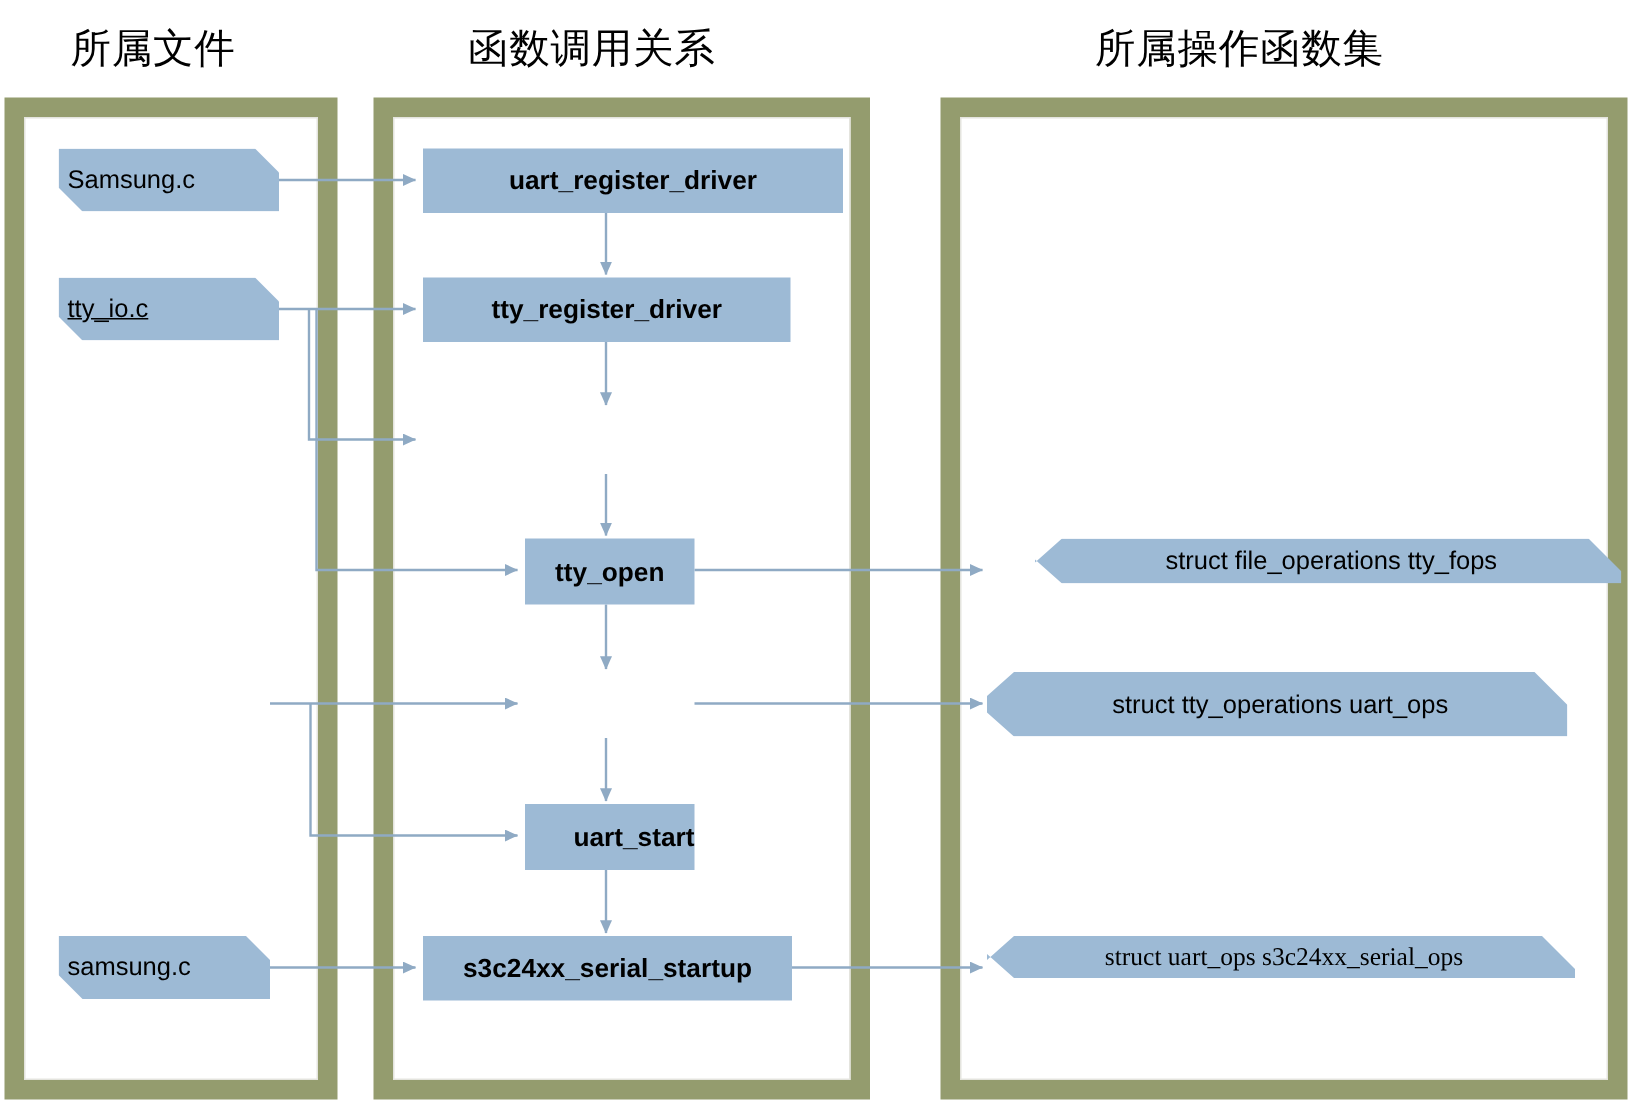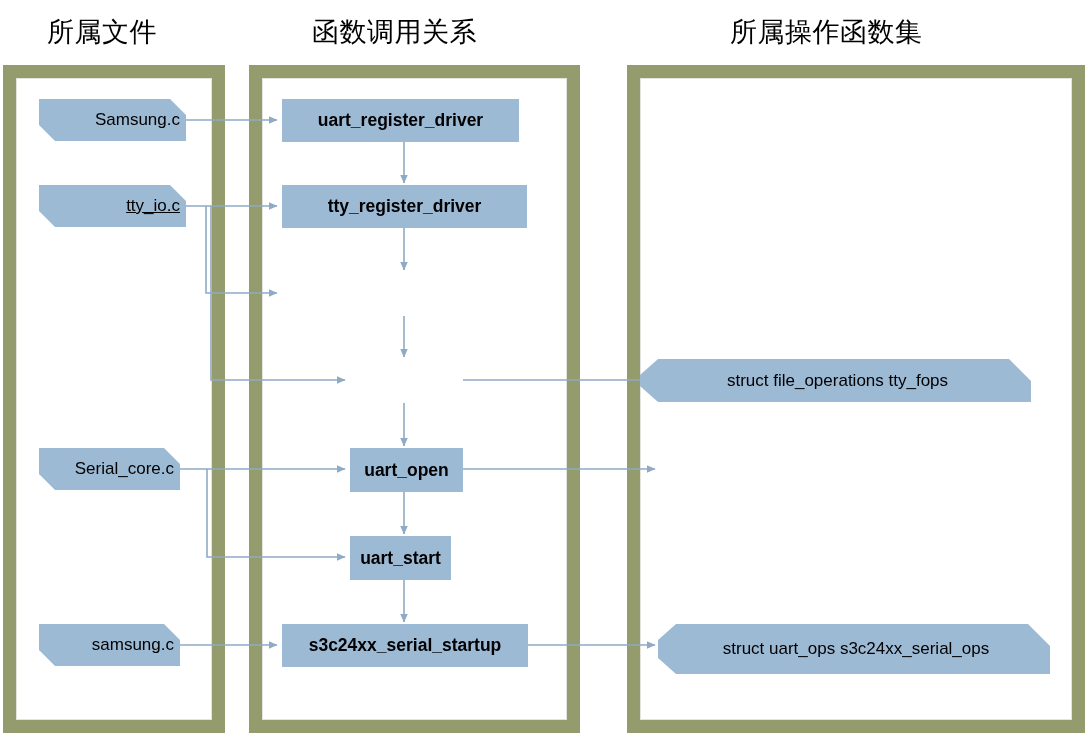--- a/index.html
+++ b/index.html
@@ -62,21 +62,21 @@
     align-items: center;
     background: #9DBAD5;
     color: #000000;
     font-size: 17px;
     box-sizing: border-box;
   }
 
   
   .file-shape {
     clip-path: polygon(0 0, calc(100% - 16px) 0, 100% 16px, 100% 100%, 16px 100%, 0 calc(100% - 16px));
-    justify-content: flex-end;
+    justify-content: flex-start;
     padding-left: 6px;
     padding-right: 6px;
     font-size: 17px;
   }
 
   
   .fn-shape {
     justify-content: center;
     font-weight: bold;
     font-size: 17.5px;
@@ -138,43 +138,43 @@
       <path d="M528,645 L655,645"></path>
     </g>
   </svg>
 
   <div class="node file-shape" style="left:39px;  top:99px;  width:147px; height:42px;">
     <span>Samsung.c</span>
   </div>
   <div class="node file-shape" style="left:39px;  top:185px; width:147px; height:42px;text-decoration:underline;">
     <span>tty_io.c</span>
   </div>
-  <div class="node file-shape" style="left:39px;  top:448px; width:141px; height:42px;">
-    <span>Serial_core.c</span>
-  </div>
   <div class="node file-shape" style="left:39px;  top:624px; width:141px; height:42px;">
     <span>samsung.c</span>
   </div>
 
-  <div class="node fn-shape" style="left:282px; top:99px;  width:237px; height:43px;">
+  <div class="node fn-shape" style="left:282px; top:99px;  width:280px; height:43px;">
     <span>uart_register_driver</span>
   </div>
   <div class="node fn-shape" style="left:282px; top:185px; width:245px; height:43px;">
     <span>tty_register_driver</span>
   </div>
-  <div class="node fn-shape" style="left:350px; top:448px; width:113px; height:44px;">
-    <span>uart_open</span>
+  <div class="node fn-shape" style="left:350px; top:359px; width:113px; height:44px;">
+    <span>tty_open</span>
   </div>
-  <div class="node fn-shape" style="left:350px; top:536px; width:101px; height:44px;">
+  <div class="node fn-shape" style="left:350px; top:536px; width:113px; height:44px;justify-content:flex-end;">
     <span>uart_start</span>
   </div>
   <div class="node fn-shape" style="left:282px; top:624px; width:246px; height:43px;">
     <span>s3c24xx_serial_startup</span>
   </div>
 
-  <div class="node ops-shape" style="left:640px; top:359px; width:391px; height:43px;">
+  <div class="node ops-shape" style="left:690px; top:359px; width:391px; height:30px;">
     <span>struct file_operations tty_fops</span>
   </div>
-  <div class="node ops-shape" style="left:658px; top:624px; width:392px; height:50px;">
+  <div class="node ops-shape" style="left:658px; top:448px; width:387px; height:43px;">
+    <span>struct tty_operations uart_ops</span>
+  </div>
+  <div class="node ops-shape" style="left:658px; top:624px; width:392px; height:28px;font-family:Liberation Serif, serif;">
     <span>struct uart_ops s3c24xx_serial_ops</span>
   </div>
 
 </div>
 
 </body></html>

